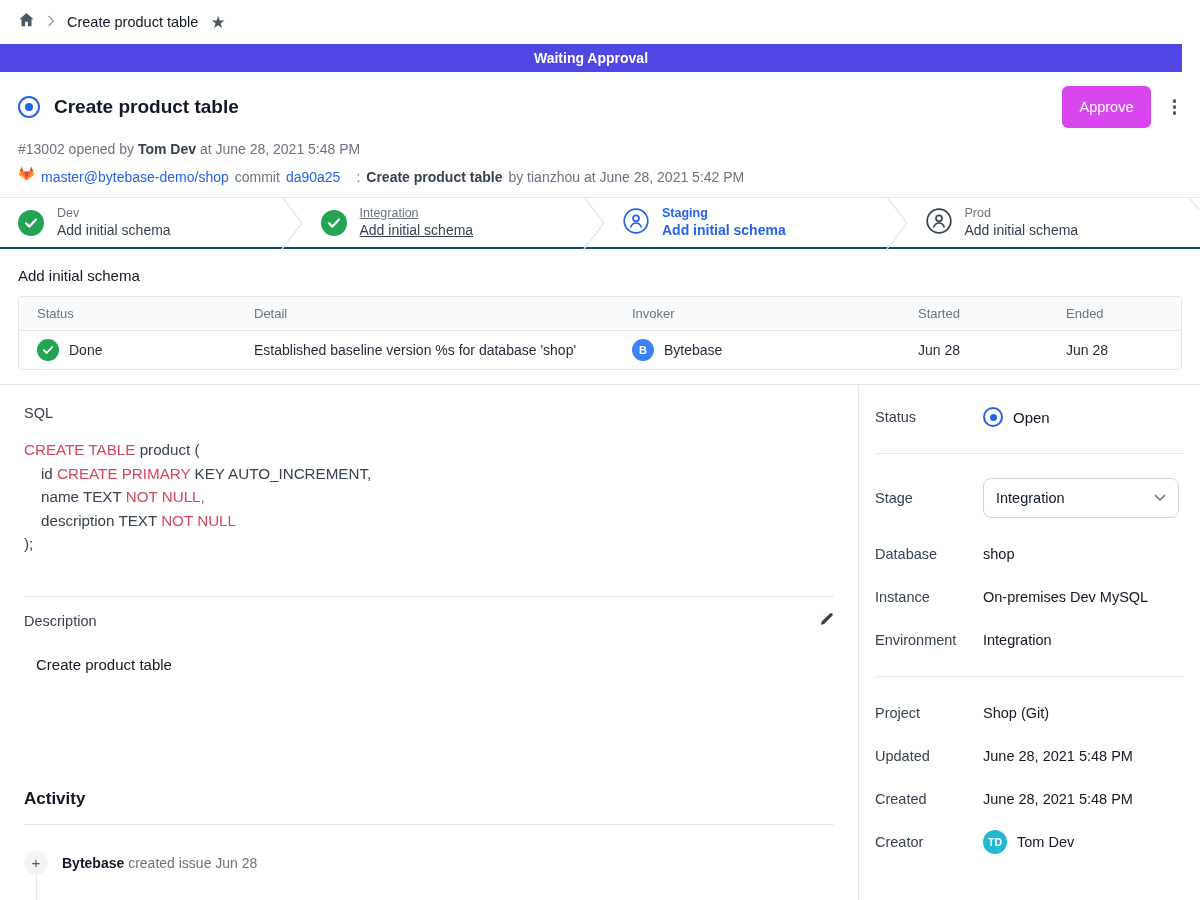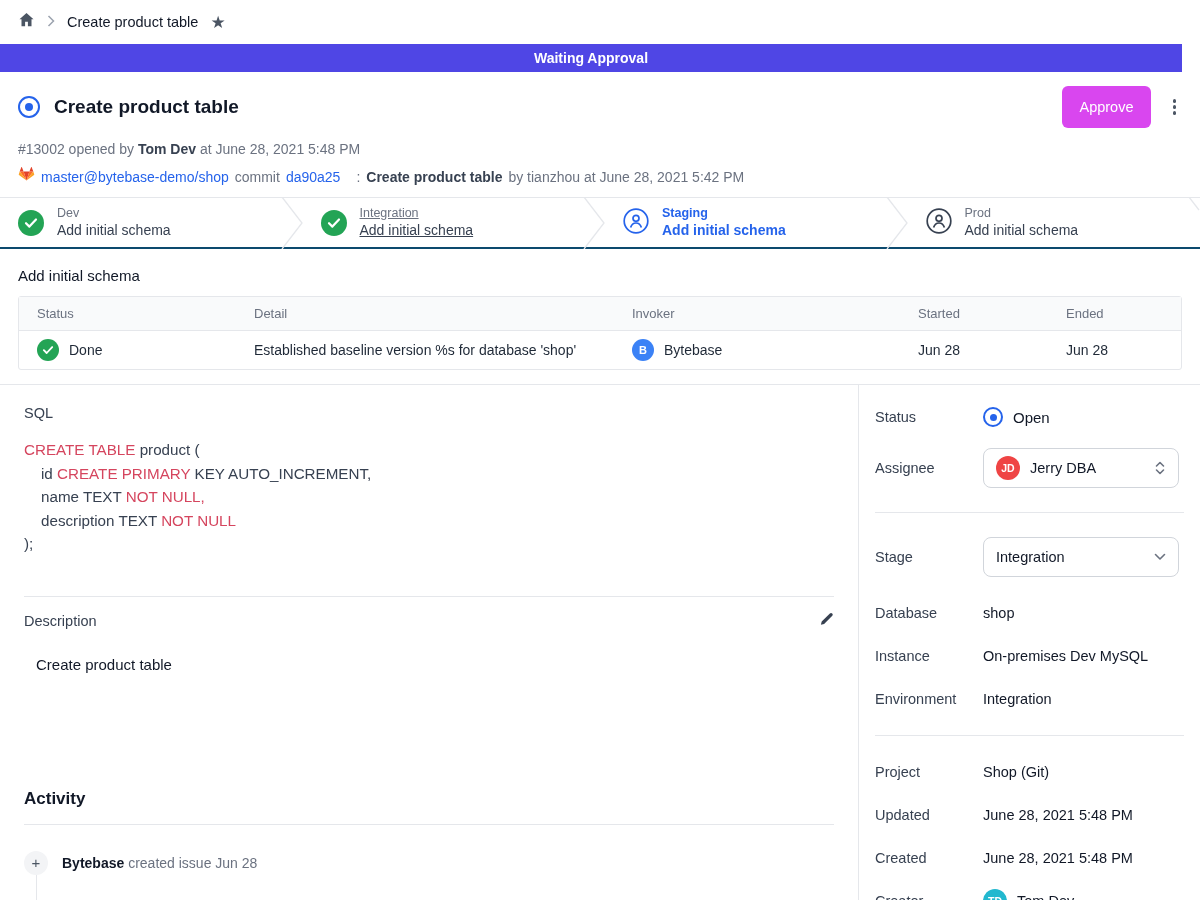--- a/index.html
+++ b/index.html
@@ -317,31 +317,20 @@
   <div class="sidebar">
 
     <div class="side-row">
       <span class="side-label">Status</span>
       <span class="side-value">
         <span class="open-icon small"></span>
         <span style="font-weight:400;font-size:15px;">Open</span>
       </span>
     </div>
 
-    <div class="side-row row-select">
-      <span class="side-label">Assignee</span>
-      <span class="selectbox">
-        <span class="avatar jd">JD</span>
-        <span class="sel-text">Jerry DBA</span>
-        <svg width="12" height="16" viewBox="0 0 12 16">
-            <path d="M2.5 6 6 2.5 9.5 6" fill="none" stroke="#6b7280" stroke-width="1.6" stroke-linecap="round" stroke-linejoin="round"></path>
-            <path d="M2.5 10 6 13.5 9.5 10" fill="none" stroke="#6b7280" stroke-width="1.6" stroke-linecap="round" stroke-linejoin="round"></path>
-          </svg>
-      </span>
-    </div>
 
     <hr class="side-hr">
 
     <div class="side-row row-select">
       <span class="side-label">Stage</span>
       <span class="selectbox">
         <span class="sel-text">Integration</span>
         <svg width="12" height="8" viewBox="0 0 12 8">
             <path d="M1.5 1.5 6 6 10.5 1.5" fill="none" stroke="#6b7280" stroke-width="1.6" stroke-linecap="round" stroke-linejoin="round"></path>
           </svg>

